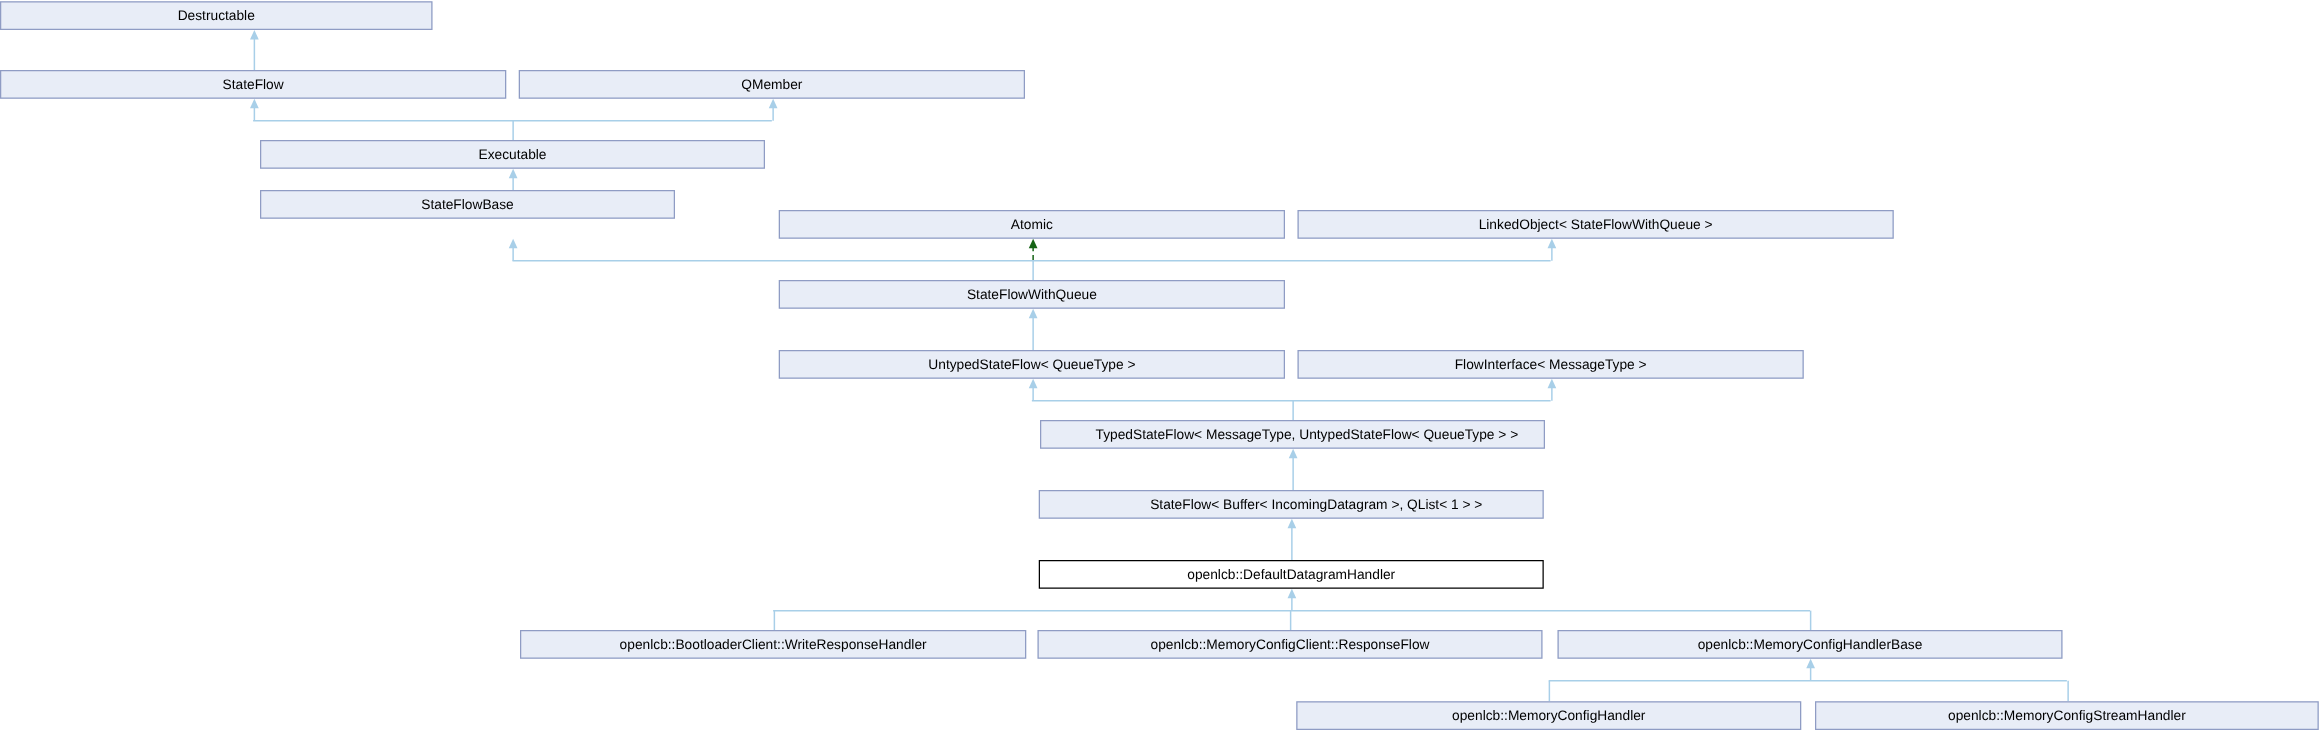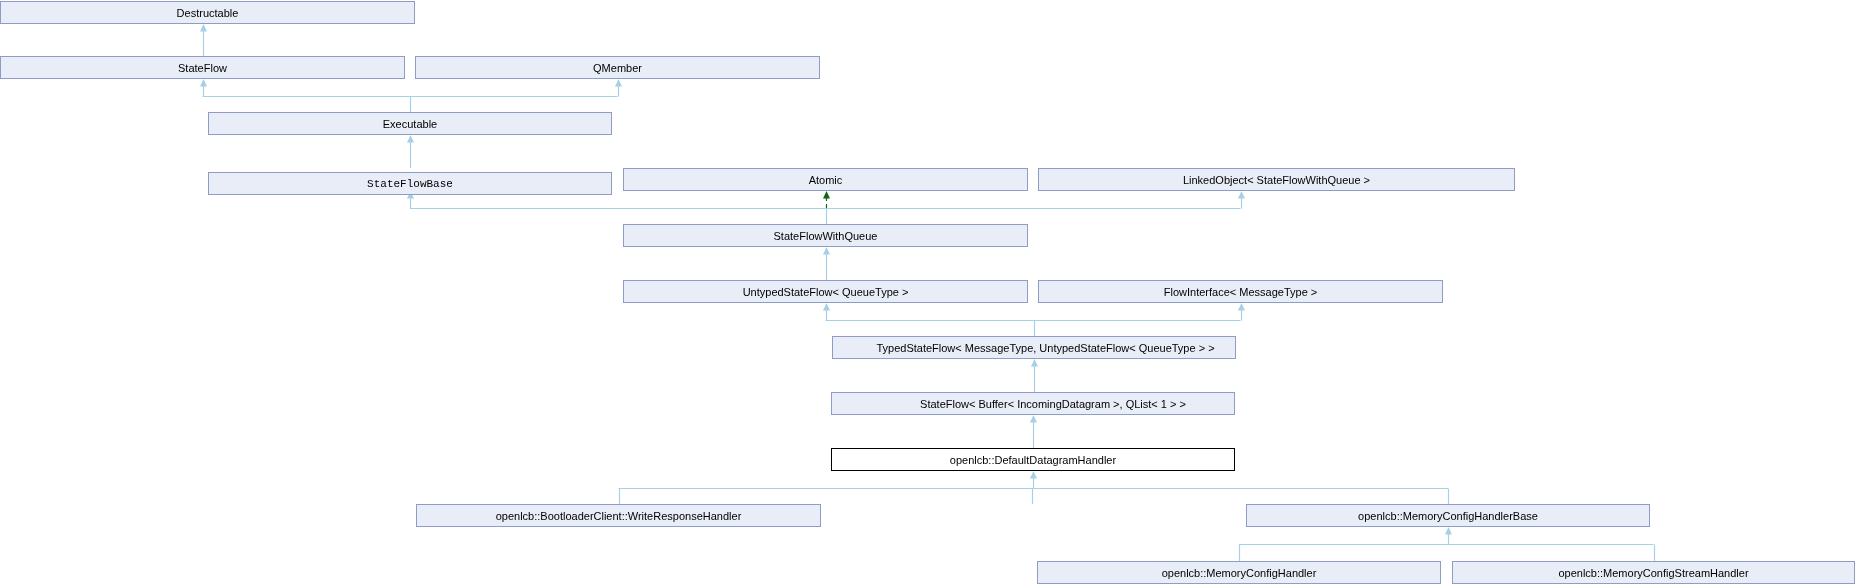--- a/index.html
+++ b/index.html
@@ -90,33 +90,33 @@
         <line x1="1448.5" y1="488.5" x2="1448.5" y2="504" stroke="#A8CFE8" stroke-width="1.2"></line>
       </g>
       <g>
         <line x1="1239" y1="544.5" x2="1653.5" y2="544.5" stroke="#A8CFE8" stroke-width="1.2"></line>
         <polygon points="1448.5,527 1445,534.5 1452,534.5" fill="#A8CFE8"></polygon>
         <line x1="1448.5" y1="533" x2="1448.5" y2="544.5" stroke="#A8CFE8" stroke-width="1.2"></line>
         <line x1="1239.5" y1="544.5" x2="1239.5" y2="561" stroke="#A8CFE8" stroke-width="1.2"></line>
         <line x1="1654.5" y1="544.5" x2="1654.5" y2="561" stroke="#A8CFE8" stroke-width="1.2"></line>
       </g>
     </svg>
-    <div class="node" style="left: 0px; top: 1px; width: 415px; height: 23px;">
+    <div class="node" style="left: 0px; top: 1px; width: 346px; height: 23px;">
       <span>Destructable</span>
     </div>
     <div class="node" style="left: 0px; top: 56px; width: 405px; height: 23px;">
       <span>StateFlow</span>
     </div>
     <div class="node" style="left: 415px; top: 56px; width: 405px; height: 23px;">
       <span>QMember</span>
     </div>
     <div class="node" style="left: 208px; top: 112px; width: 404px; height: 23px;">
       <span>Executable</span>
     </div>
-    <div class="node" style="left: 208px; top: 172px; width: 404px; height: 23px; font-family: Liberation Mono, monospace;">
+    <div class="node" style="left: 208px; top: 152px; width: 332px; height: 23px;">
       <span>StateFlowBase</span>
     </div>
     <div class="node" style="left: 623px; top: 168px; width: 405px; height: 23px;">
       <span>Atomic</span>
     </div>
     <div class="node" style="left: 1038px; top: 168px; width: 477px; height: 23px;">
       <span>LinkedObject&lt; StateFlowWithQueue &gt;</span>
     </div>
     <div class="node" style="left: 623px; top: 224px; width: 405px; height: 23px;">
       <span>StateFlowWithQueue</span>
@@ -132,20 +132,23 @@
     </div>
     <div class="node" style="left: 831px; top: 392px; width: 404px; height: 23px; padding-left: 40px;">
       <span>StateFlow&lt; Buffer&lt; IncomingDatagram &gt;, QList&lt; 1 &gt; &gt;</span>
     </div>
     <div class="node current" style="left: 831px; top: 448px; width: 404px; height: 23px;">
       <span>openlcb::DefaultDatagramHandler</span>
     </div>
     <div class="node" style="left: 416px; top: 504px; width: 405px; height: 23px;">
       <span>openlcb::BootloaderClient::WriteResponseHandler</span>
     </div>
+    <div class="node" style="left: 830px; top: 504px; width: 404px; height: 23px;">
+      <span>openlcb::MemoryConfigClient::ResponseFlow</span>
+    </div>
     <div class="node" style="left: 1246px; top: 504px; width: 404px; height: 23px; text-align: right;">
       <span>openlcb::MemoryConfigHandlerBase</span>
     </div>
     <div class="node" style="left: 1037px; top: 561px; width: 404px; height: 23px;">
       <span>openlcb::MemoryConfigHandler</span>
     </div>
     <div class="node" style="left: 1452px; top: 561px; width: 403px; height: 23px;">
       <span>openlcb::MemoryConfigStreamHandler</span>
     </div>
   </div>

